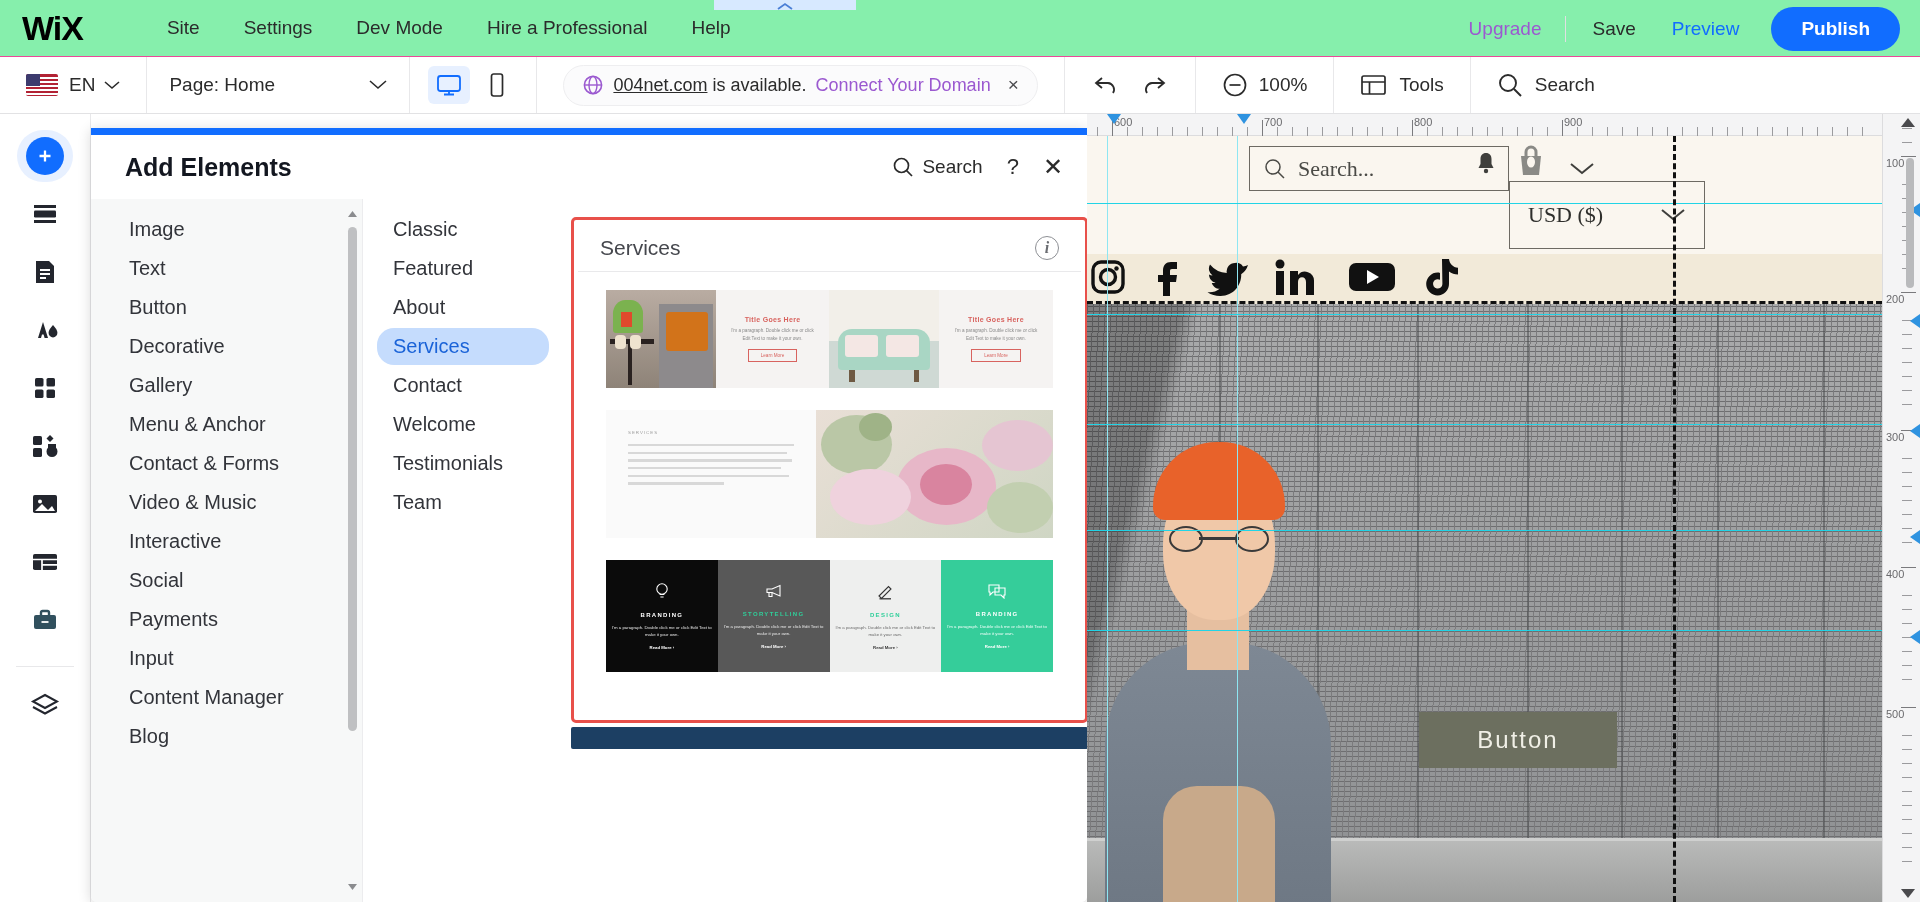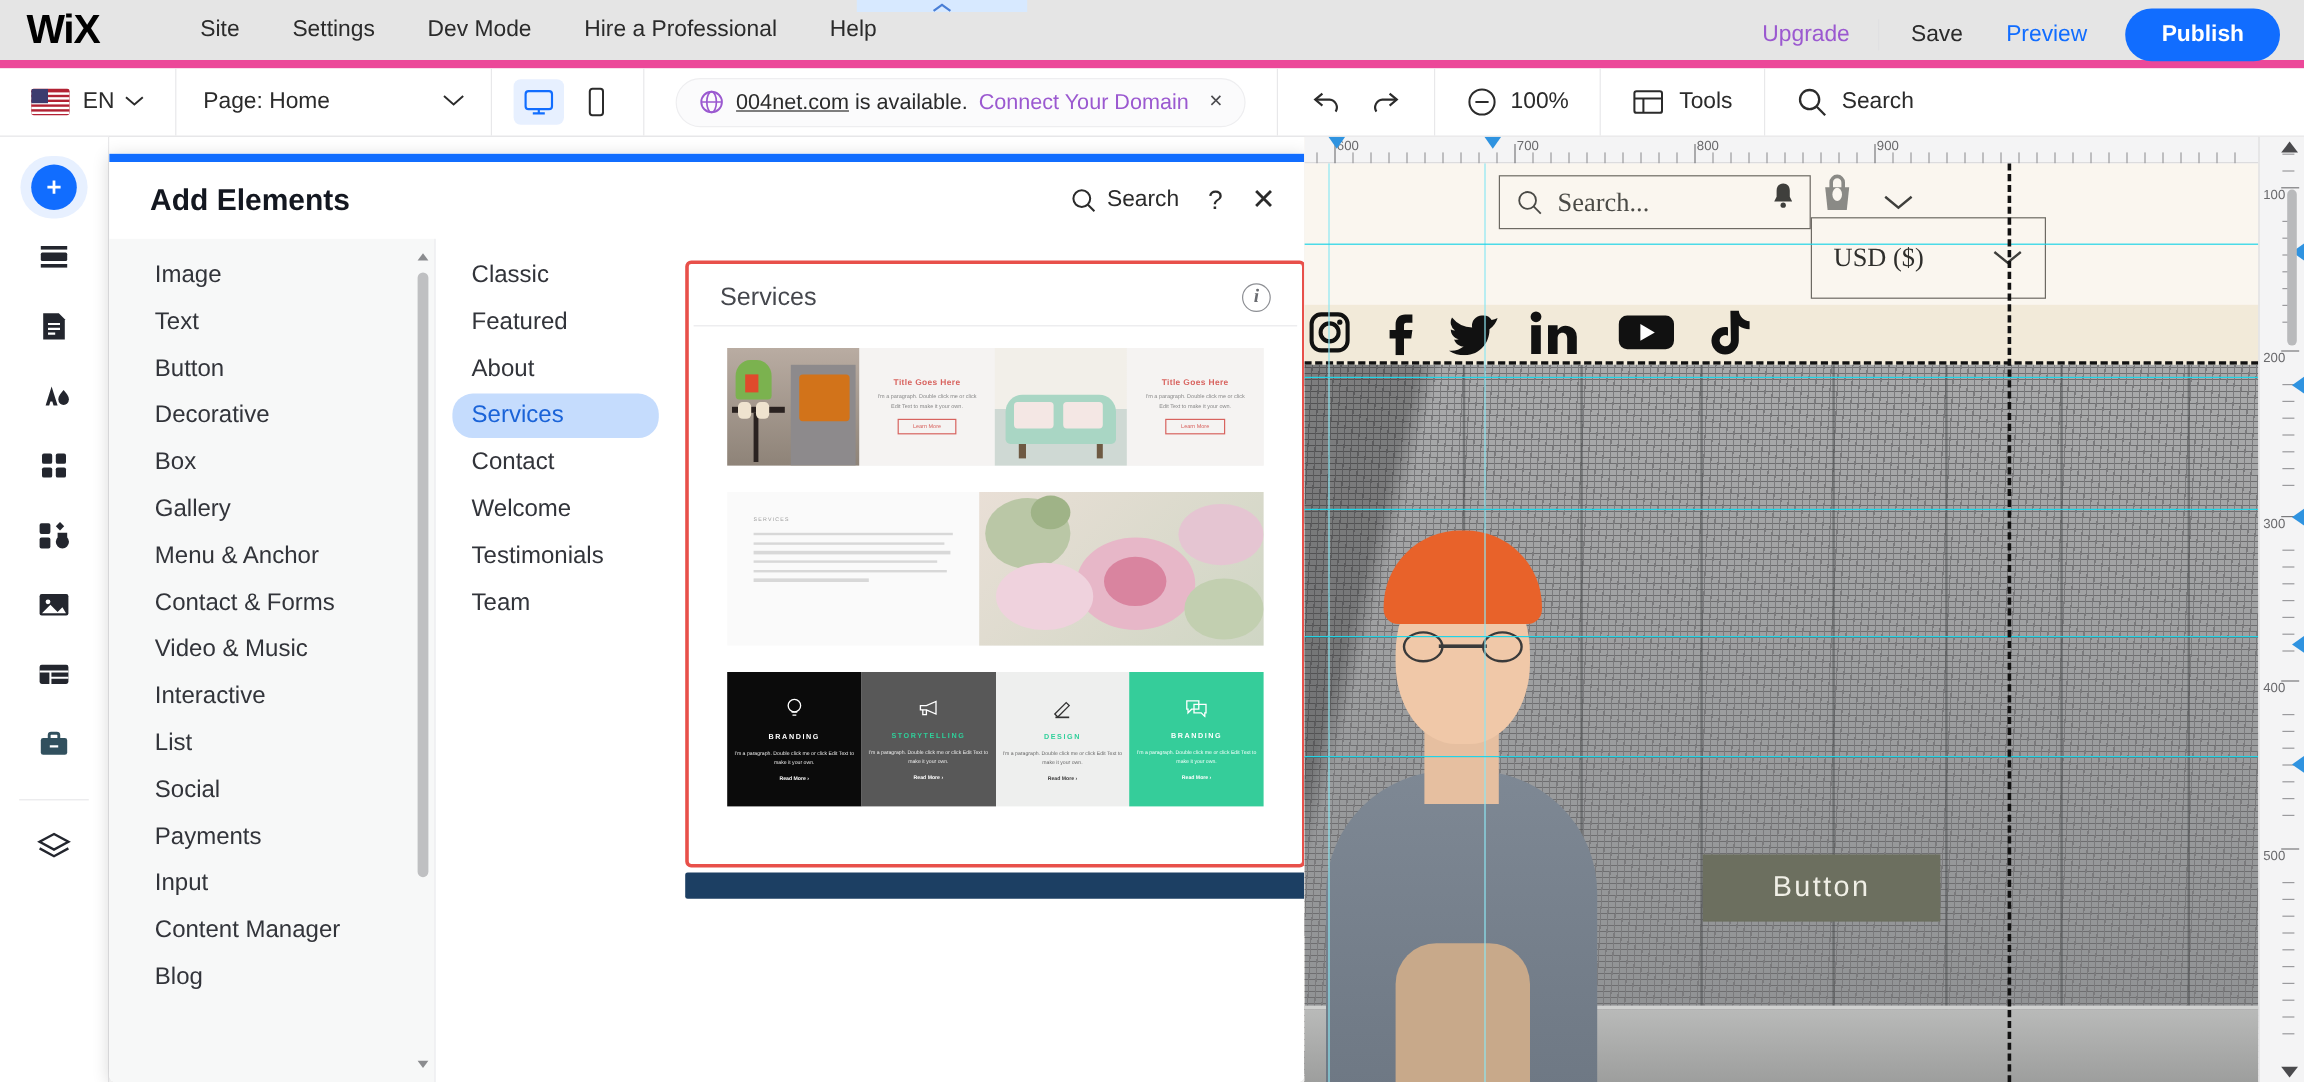--- a/index.html
+++ b/index.html
@@ -7,21 +7,21 @@
     width: 1920px; height: 902px;
     font-family: "Liberation Sans", sans-serif;
     background: #ffffff;
     overflow: hidden;
   }
   #root { position: relative; width: 1920px; height: 902px; }
 
   
   .topbar {
     position: absolute; left: 0; top: 0; width: 1920px; height: 57px;
-    background: #e5e5e5; border-bottom: 7px solid #ec4899;
+    background: #86efac; border-bottom: 1px solid #ec4899;
     display: flex; align-items: center;
   }
   .wix-logo {
     margin-left: 22px; font-size: 34px; font-weight: 700; letter-spacing: -1px;
     color: #000; font-family: "Liberation Sans", sans-serif;
   }
   .topmenu { display: flex; align-items: center; margin-left: 62px; }
   .topmenu-item {
     font-size: 19px; color: #2b2b2b; padding: 6px 22px; cursor: pointer;
     white-space: nowrap;
@@ -557,27 +557,25 @@
       </div>
     </div>
 
     <div class="panel-body">
 
       <div class="cat-col">
         <div class="cat-item">Image</div>
         <div class="cat-item">Text</div>
         <div class="cat-item">Button</div>
         <div class="cat-item">Decorative</div>
-        <div class="cat-item">Box</div>
         <div class="cat-item">Gallery</div>
         <div class="cat-item">Menu &amp; Anchor</div>
         <div class="cat-item">Contact &amp; Forms</div>
         <div class="cat-item">Video &amp; Music</div>
         <div class="cat-item">Interactive</div>
-        <div class="cat-item">List</div>
         <div class="cat-item">Social</div>
         <div class="cat-item">Payments</div>
         <div class="cat-item">Input</div>
         <div class="cat-item">Content Manager</div>
         <div class="cat-item">Blog</div>
 
         <div class="cat-scroll">
           <div class="cat-scroll-up">
             <svg width="11" height="8" viewBox="0 0 11 8">
                 <path d="M5.5 1 L10 7 H1 Z" fill="#8b8c8f"></path>

